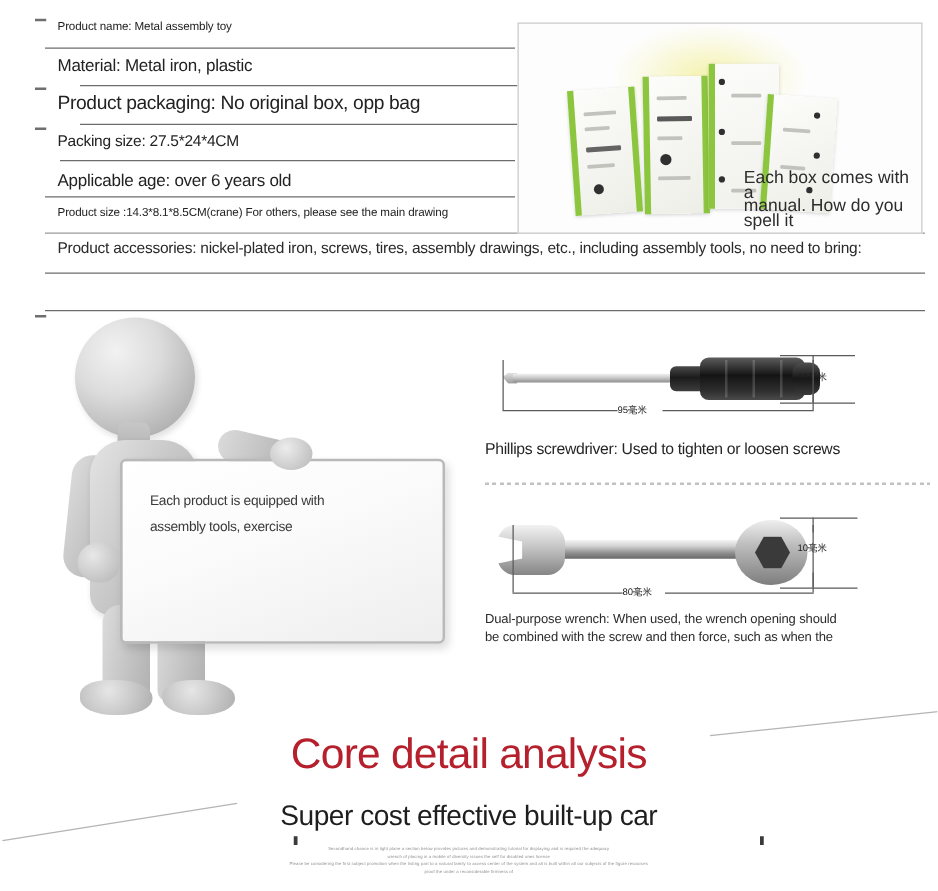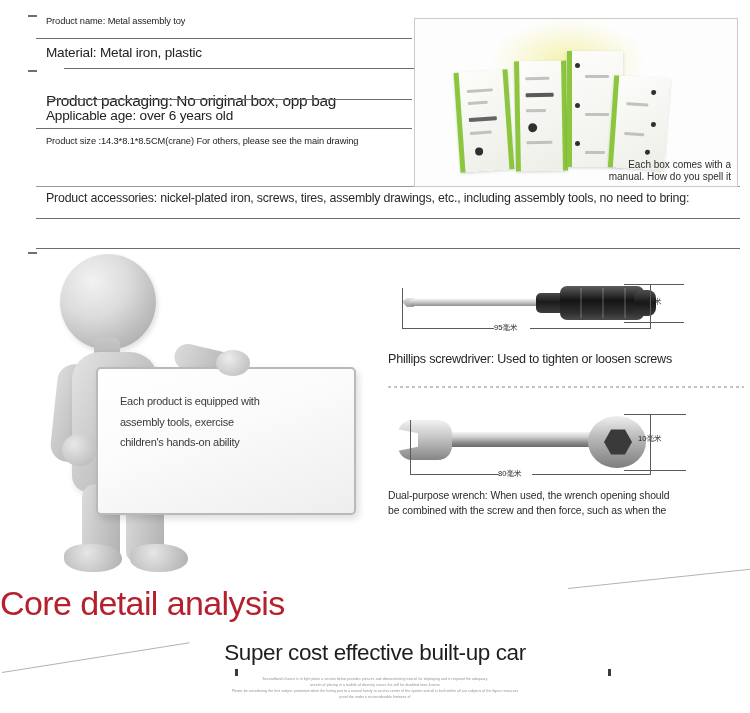--- a/index.html
+++ b/index.html
@@ -119,24 +119,24 @@
     height: 3px;
     background: #b9b9b4;
     border-radius: 1px;
     opacity: .85;
   }
   .photo-caption {
     position: absolute;
     right: 6px;
     bottom: 4px;
     width: 136px;
-    font-size: 10px;
+    font-size: 14px;
     line-height: 11.5px;
     color: #2c2c2c;
-    text-align: right;
+    text-align: left;
     margin-left: 42px;
   }
 
   
   .figure-area {
     position: absolute;
     left: 38px;
     top: 252px;
     width: 340px;
     height: 330px;
@@ -346,21 +346,21 @@
   .diag-line {
     position: absolute;
     height: 1px;
     background: #b4b4b4;
     transform-origin: left center;
   }
   #headline {
     position: absolute;
     left: 0; right: 0;
     top: 584px;
-    text-align: left;
+    text-align: center;
     font-size: 34px;
     color: #b5202c;
     letter-spacing: -0.6px;
   }
   #subheadline {
     position: absolute;
     left: 0; right: 0;
     top: 640px;
     text-align: center;
     font-size: 22.5px;
@@ -397,23 +397,28 @@
     </div>
 
     <div class="spec-row" style="height:30px;">
       <div class="spec-rule"></div>
       <span class="spec-text t-md" style="padding-top:7px;">Material: Metal iron, plastic</span>
     </div>
 
     <div class="spec-row" style="height:31px;">
       <div class="spec-rule inset"></div>
       <div class="spec-tick" style="top:2px;"></div>
-      <span class="spec-text t-lg" style="padding-top:24px;">Product packaging: No original box, opp bag</span>
-    </div>
-
+      <span class="spec-text t-lg" style="padding-top:6px;">Product packaging: No original box, opp bag</span>
+    </div>
+
+    <div class="spec-row" style="height:29px;">
+      <div class="spec-rule inset"></div>
+      <div class="spec-tick" style="top:3px;"></div>
+      <span class="spec-text t-sm" style="padding-top:7px;">Packing size: 27.5*24*4CM</span>
+    </div>
 
     <div class="spec-row" style="height:29px;">
       <div class="spec-rule short-left"></div>
       <span class="spec-text t-md" style="padding-top:9px;">Applicable age: over 6 years old</span>
     </div>
 
     <div class="spec-row" style="height:26px;">
       <div class="spec-rule"></div>
       <span class="spec-text t-xs" style="padding-top:8px;">Product size :14.3*8.1*8.5CM(crane) For others, please see the main drawing</span>
     </div>
@@ -488,21 +493,20 @@
     <div class="fg torso"></div>
     <div class="fg leg a"></div>
     <div class="fg leg b"></div>
     <div class="fg foot a"></div>
     <div class="fg foot b"></div>
     <div class="fg arm-r"></div>
 
     <div class="sign">
       <p>Each product is equipped with</p>
       <p>assembly tools, exercise</p>
-      <p>children's hands-on ability</p>
     </div>
 
     <div class="fg hand-r"></div>
     <div class="fg hand-l"></div>
   </div>
 
   <div class="tool-panel" id="screwdriver-panel">
     <div class="diagram" style="height:72px;">
       <div class="sd-tip"></div>
       <div class="sd-blade"></div>

